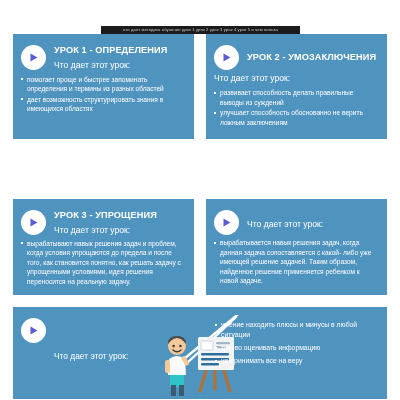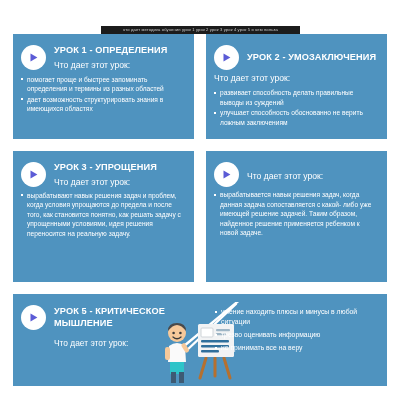--- a/index.html
+++ b/index.html
@@ -51,21 +51,21 @@
   .card {
     background: #4f93bf;
     box-sizing: border-box;
     position: relative;
     overflow: hidden;
   }
   .card--half {
     width: 181px;
   }
   .card--r1 { height: 105px; }
-  .card--r2 { height: 131px; }
+  .card--r2 { height: 96px; margin-top: 48px; }
   .card--full {
     width: 374px;
     height: 92px;
   }
 
   
   .head {
     display: flex;
     align-items: center;
     padding: 10px 10px 0 8px;
@@ -241,23 +241,20 @@
 
   <div class="card card--full card5">
 
     <div class="card5-left">
       <div class="head">
         <span class="play">
           <svg width="11" height="11" viewBox="0 0 11 11" aria-hidden="true">
             <polygon points="2.5,1.4 9.4,5.5 2.5,9.6" fill="#5b5bd6"></polygon>
           </svg>
         </span>
-        <div class="titles">
-          <p class="title">УРОК 5 - КРИТИЧЕСКОЕ МЫШЛЕНИЕ</p>
-        </div>
       </div>
       <p class="card5-sub">Что дает этот урок:</p>
 
       <div class="illus">
         <svg width="86" height="84" viewBox="0 0 86 84" aria-hidden="true">
 
           <g stroke="#ffffff" stroke-width="2.4" stroke-linecap="round">
             <line x1="28" y1="44" x2="86" y2="-4"></line>
             <line x1="30" y1="49" x2="80" y2="2"></line>
           </g>

